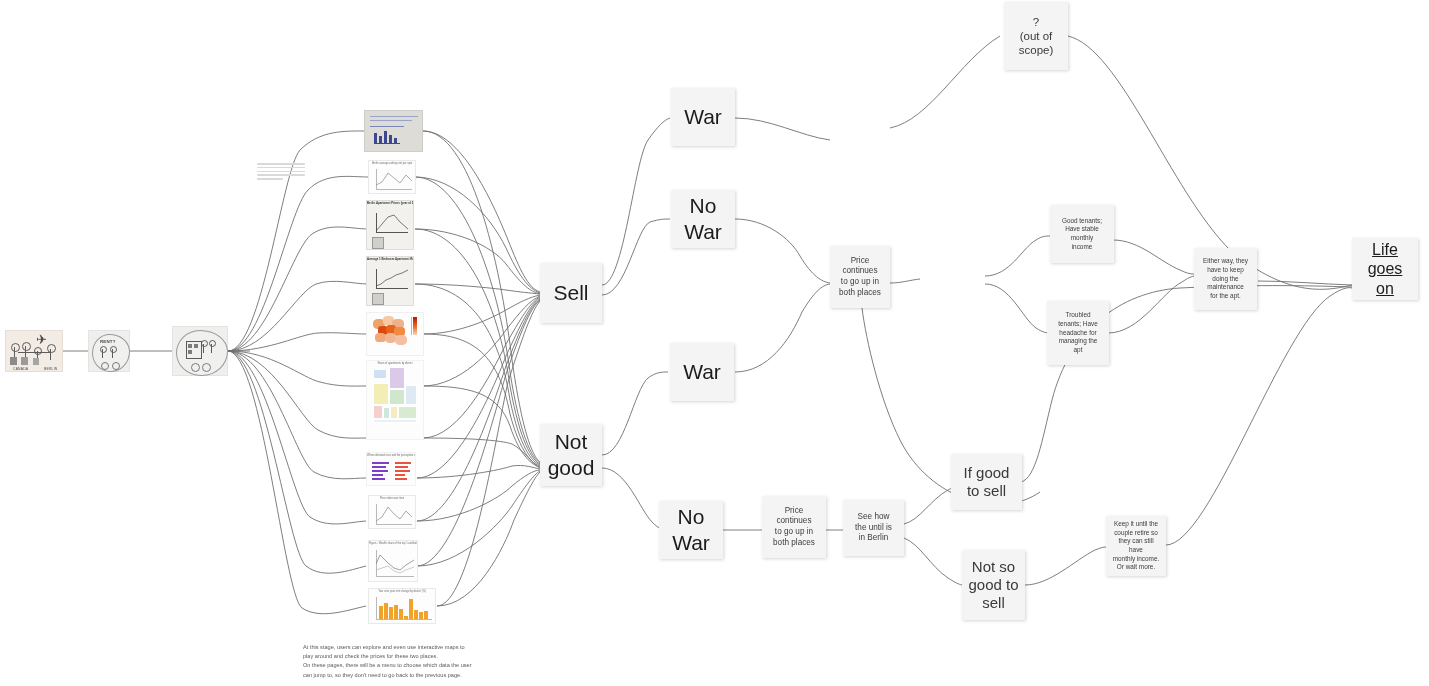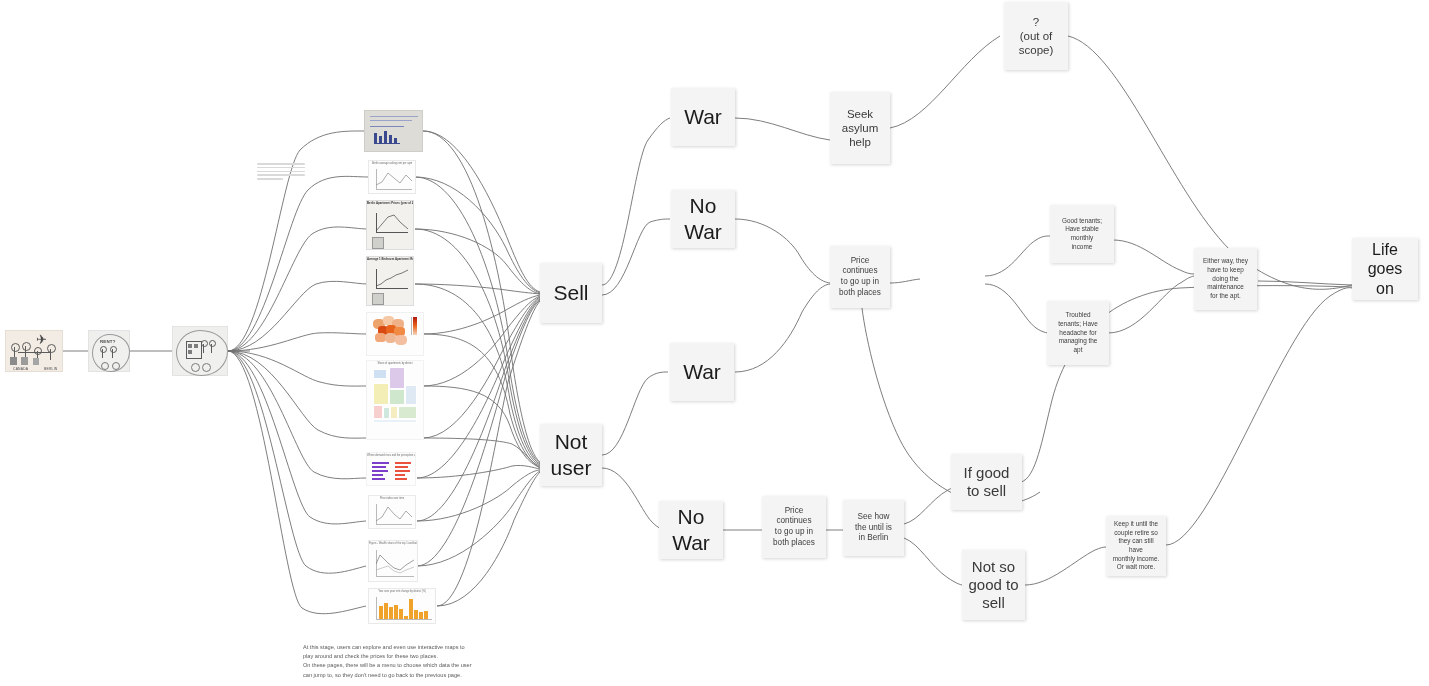--- a/index.html
+++ b/index.html
@@ -297,35 +297,32 @@
     <div class="bar" style="left:30px;top:20px;width:3.6px;height:10px;"></div>
     <div class="bar" style="left:35px;top:27px;width:3.6px;height:3px;"></div>
     <div class="bar" style="left:40px;top:10px;width:3.6px;height:20px;"></div>
     <div class="bar" style="left:45px;top:21px;width:3.6px;height:9px;"></div>
     <div class="bar" style="left:50px;top:23px;width:3.6px;height:7px;"></div>
     <div class="bar" style="left:55px;top:22px;width:3.6px;height:8px;"></div>
   </div>
 
   <div class="node big" style="left:540px;top:263px;width:62px;height:60px;">Sell</div>
 
-  <div class="node big" style="left:540px;top:424px;width:62px;height:62px;white-space:pre-line;">Not user</div>
+  <div class="node big" style="left:540px;top:424px;width:62px;height:62px;white-space:pre-line;">Not good</div>
 
   <div class="node big" style="left:671px;top:88px;width:64px;height:58px;">War</div>
 
   <div class="node big" style="left:671px;top:190px;width:64px;height:58px;white-space:pre-line;">No
 War</div>
 
   <div class="node big" style="left:670px;top:343px;width:64px;height:58px;">War</div>
 
   <div class="node big" style="left:659px;top:501px;width:64px;height:58px;white-space:pre-line;">No
 War</div>
 
-  <div class="node med" style="left:830px;top:92px;width:60px;height:72px;white-space:pre-line;">Seek
-asylum
-help</div>
 
   <div class="node med" style="left:1004px;top:2px;width:64px;height:68px;white-space:pre-line;">?
 (out of
 scope)</div>
 
   <div class="node sm" style="left:830px;top:246px;width:60px;height:62px;white-space:pre-line;">Price
 continues
 to go up in
 both places</div>
 
@@ -340,21 +337,21 @@
 headache for
 managing the
 apt</div>
 
   <div class="node xs" style="left:1194px;top:248px;width:63px;height:62px;white-space:pre-line;">Either way, they
 have to keep
 doing the
 maintenance
 for the apt.</div>
 
-  <div class="node big" style="left:1352px;top:238px;width:66px;height:62px;white-space:pre-line;font-size:16px;">Life
+  <div class="node big" style="left:1352px;top:238px;width:66px;height:62px;white-space:pre-line;font-size:16px;text-decoration:underline;">Life
 goes on</div>
 
   <div class="node sm" style="left:762px;top:496px;width:64px;height:62px;white-space:pre-line;">Price
 continues
 to go up in
 both places</div>
 
   <div class="node sm" style="left:843px;top:500px;width:61px;height:56px;white-space:pre-line;">See how
 the until is
 in Berlin</div>

